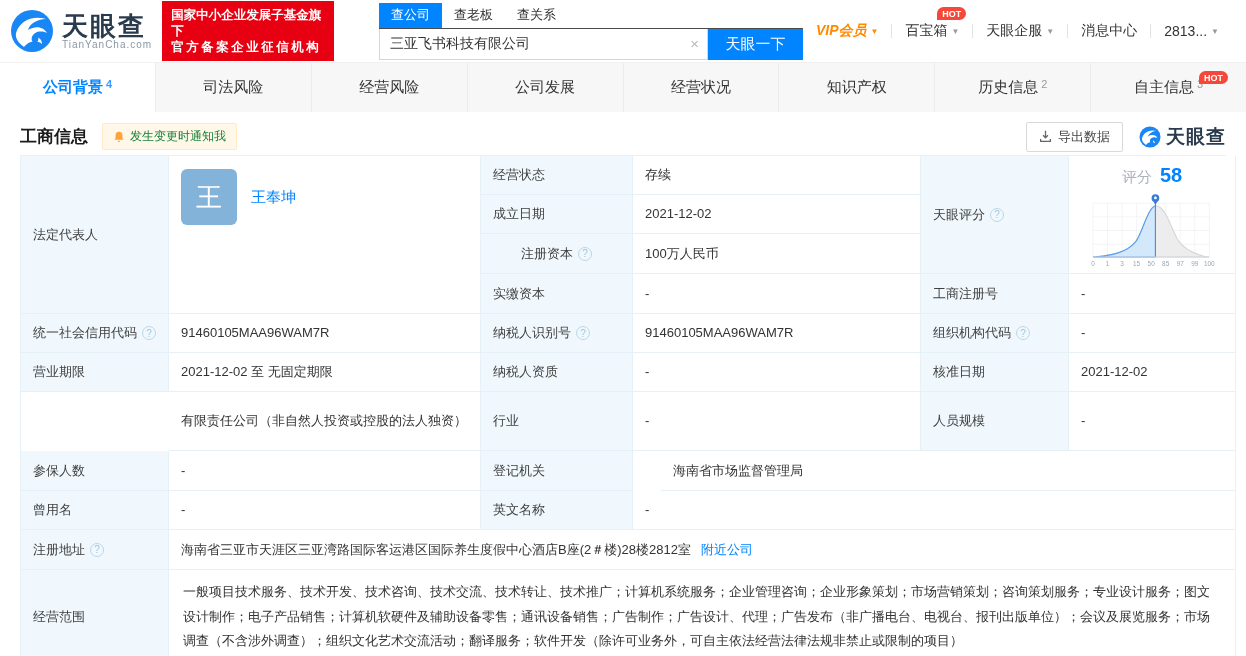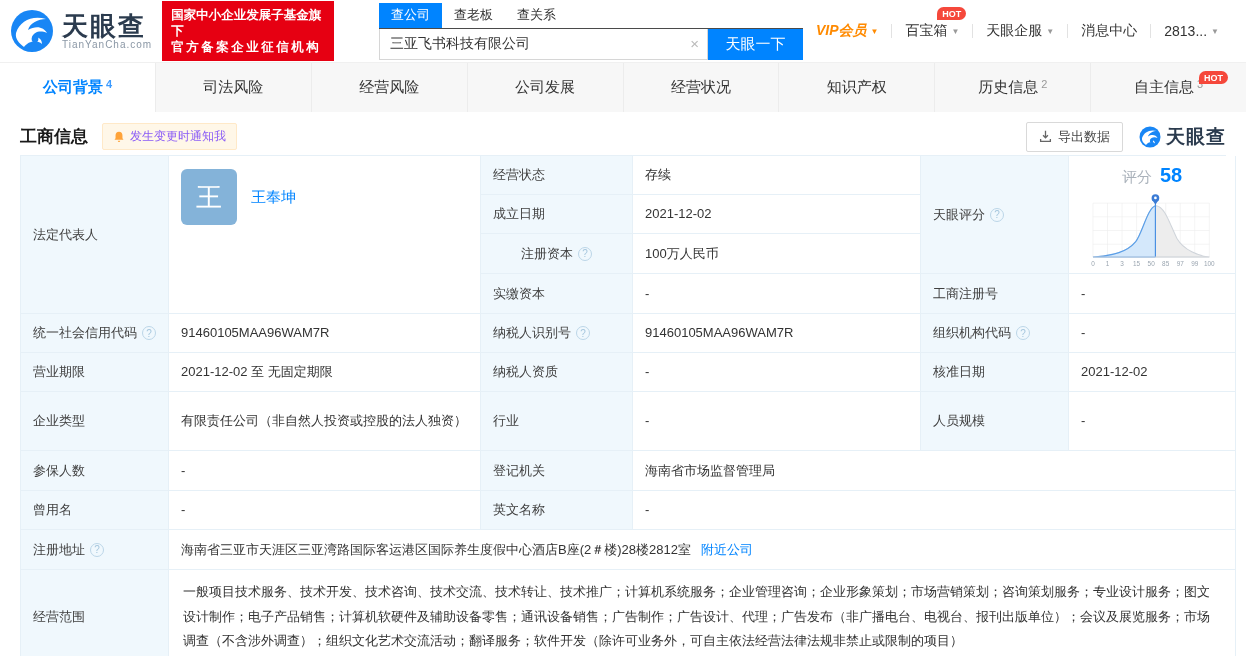--- a/index.html
+++ b/index.html
@@ -40,21 +40,21 @@
   .mtab:last-child { border-right:none; }
   .mtab.active { background:#fff; color:#0084ff; font-weight:bold; }
   .mtab .count { font-size:11px; color:#999; margin-left:3px; transform:translateY(-4px); }
   .mtab.active .count { color:#3d9bff; }
   .mtab .hot-badge { top:8px; right:18px; }
 
   
   .section-head { height:43px; display:flex; align-items:center; padding:6px 20px 0; background:#fff; }
   .section-title { font-size:17px; font-weight:bold; color:#1a1a1a; }
   .notify-btn { margin-left:14px; display:inline-flex; align-items:center; gap:5px; background:#fff7e8;
-    border:1px solid #ffe9c8; color:#8b5cf6; font-size:12px; padding:4px 10px; border-radius:2px; cursor:pointer; }
+    border:1px solid #ffe9c8; color:#15803d; font-size:12px; padding:4px 10px; border-radius:2px; cursor:pointer; }
   .head-right { margin-left:auto; display:flex; align-items:center; gap:16px; }
   .export-btn { display:inline-flex; align-items:center; gap:6px; border:1px solid #d9d9d9; background:#fff;
     color:#474747; font-size:13px; padding:5px 12px; border-radius:2px; cursor:pointer;justify-content:space-between; }
   .watermark { display:flex; align-items:center; gap:5px; }
   .watermark .wm-text { font-size:19px; font-weight:bold; color:#2b3b4e; letter-spacing:1px; }
 
   
   .info-grid { margin:0 20px; width:1206px; height:501px; display:grid;
     grid-template-columns:148px 312px 152px 288px 148px 1fr;
     grid-template-rows:39px 39px 40px 40px 39px 39px 59px 40px 39px 40px 1fr;
@@ -313,41 +313,38 @@
   <div class="cell" style="grid-column:2;grid-row:6;">2021-12-02 至 无固定期限</div>
   <div class="cell lab" style="grid-column:3;grid-row:6;">
     <span>纳税人资质</span>
   </div>
   <div class="cell" style="grid-column:4;grid-row:6;">-</div>
   <div class="cell lab" style="grid-column:5;grid-row:6;">
     <span>核准日期</span>
   </div>
   <div class="cell" style="grid-column:6;grid-row:6;">2021-12-02</div>
 
-  <div class="cell lab" style="grid-column:1;grid-row:7;">
-    <span>企业类型</span>
-  </div>
   <div class="cell multiline" style="grid-column:2;grid-row:7;">有限责任公司（非自然人投资或控股的法人独资）</div>
   <div class="cell lab" style="grid-column:3;grid-row:7;">
     <span>行业</span>
   </div>
   <div class="cell" style="grid-column:4;grid-row:7;">-</div>
   <div class="cell lab" style="grid-column:5;grid-row:7;">
     <span>人员规模</span>
   </div>
   <div class="cell" style="grid-column:6;grid-row:7;">-</div>
 
   <div class="cell lab" style="grid-column:1;grid-row:8;">
     <span>参保人数</span>
   </div>
   <div class="cell" style="grid-column:2;grid-row:8;">-</div>
   <div class="cell lab" style="grid-column:3;grid-row:8;">
     <span>登记机关</span>
   </div>
-  <div class="cell" style="grid-column:4/7;grid-row:8;">海南省市场监督管理局</div>
+  <div class="cell" style="grid-column:4/7;grid-row:8;margin-left:28px;">海南省市场监督管理局</div>
 
   <div class="cell lab" style="grid-column:1;grid-row:9;">
     <span>曾用名</span>
   </div>
   <div class="cell" style="grid-column:2;grid-row:9;">-</div>
   <div class="cell lab" style="grid-column:3;grid-row:9;">
     <span>英文名称</span>
   </div>
   <div class="cell" style="grid-column:4/7;grid-row:9;">-</div>
 

